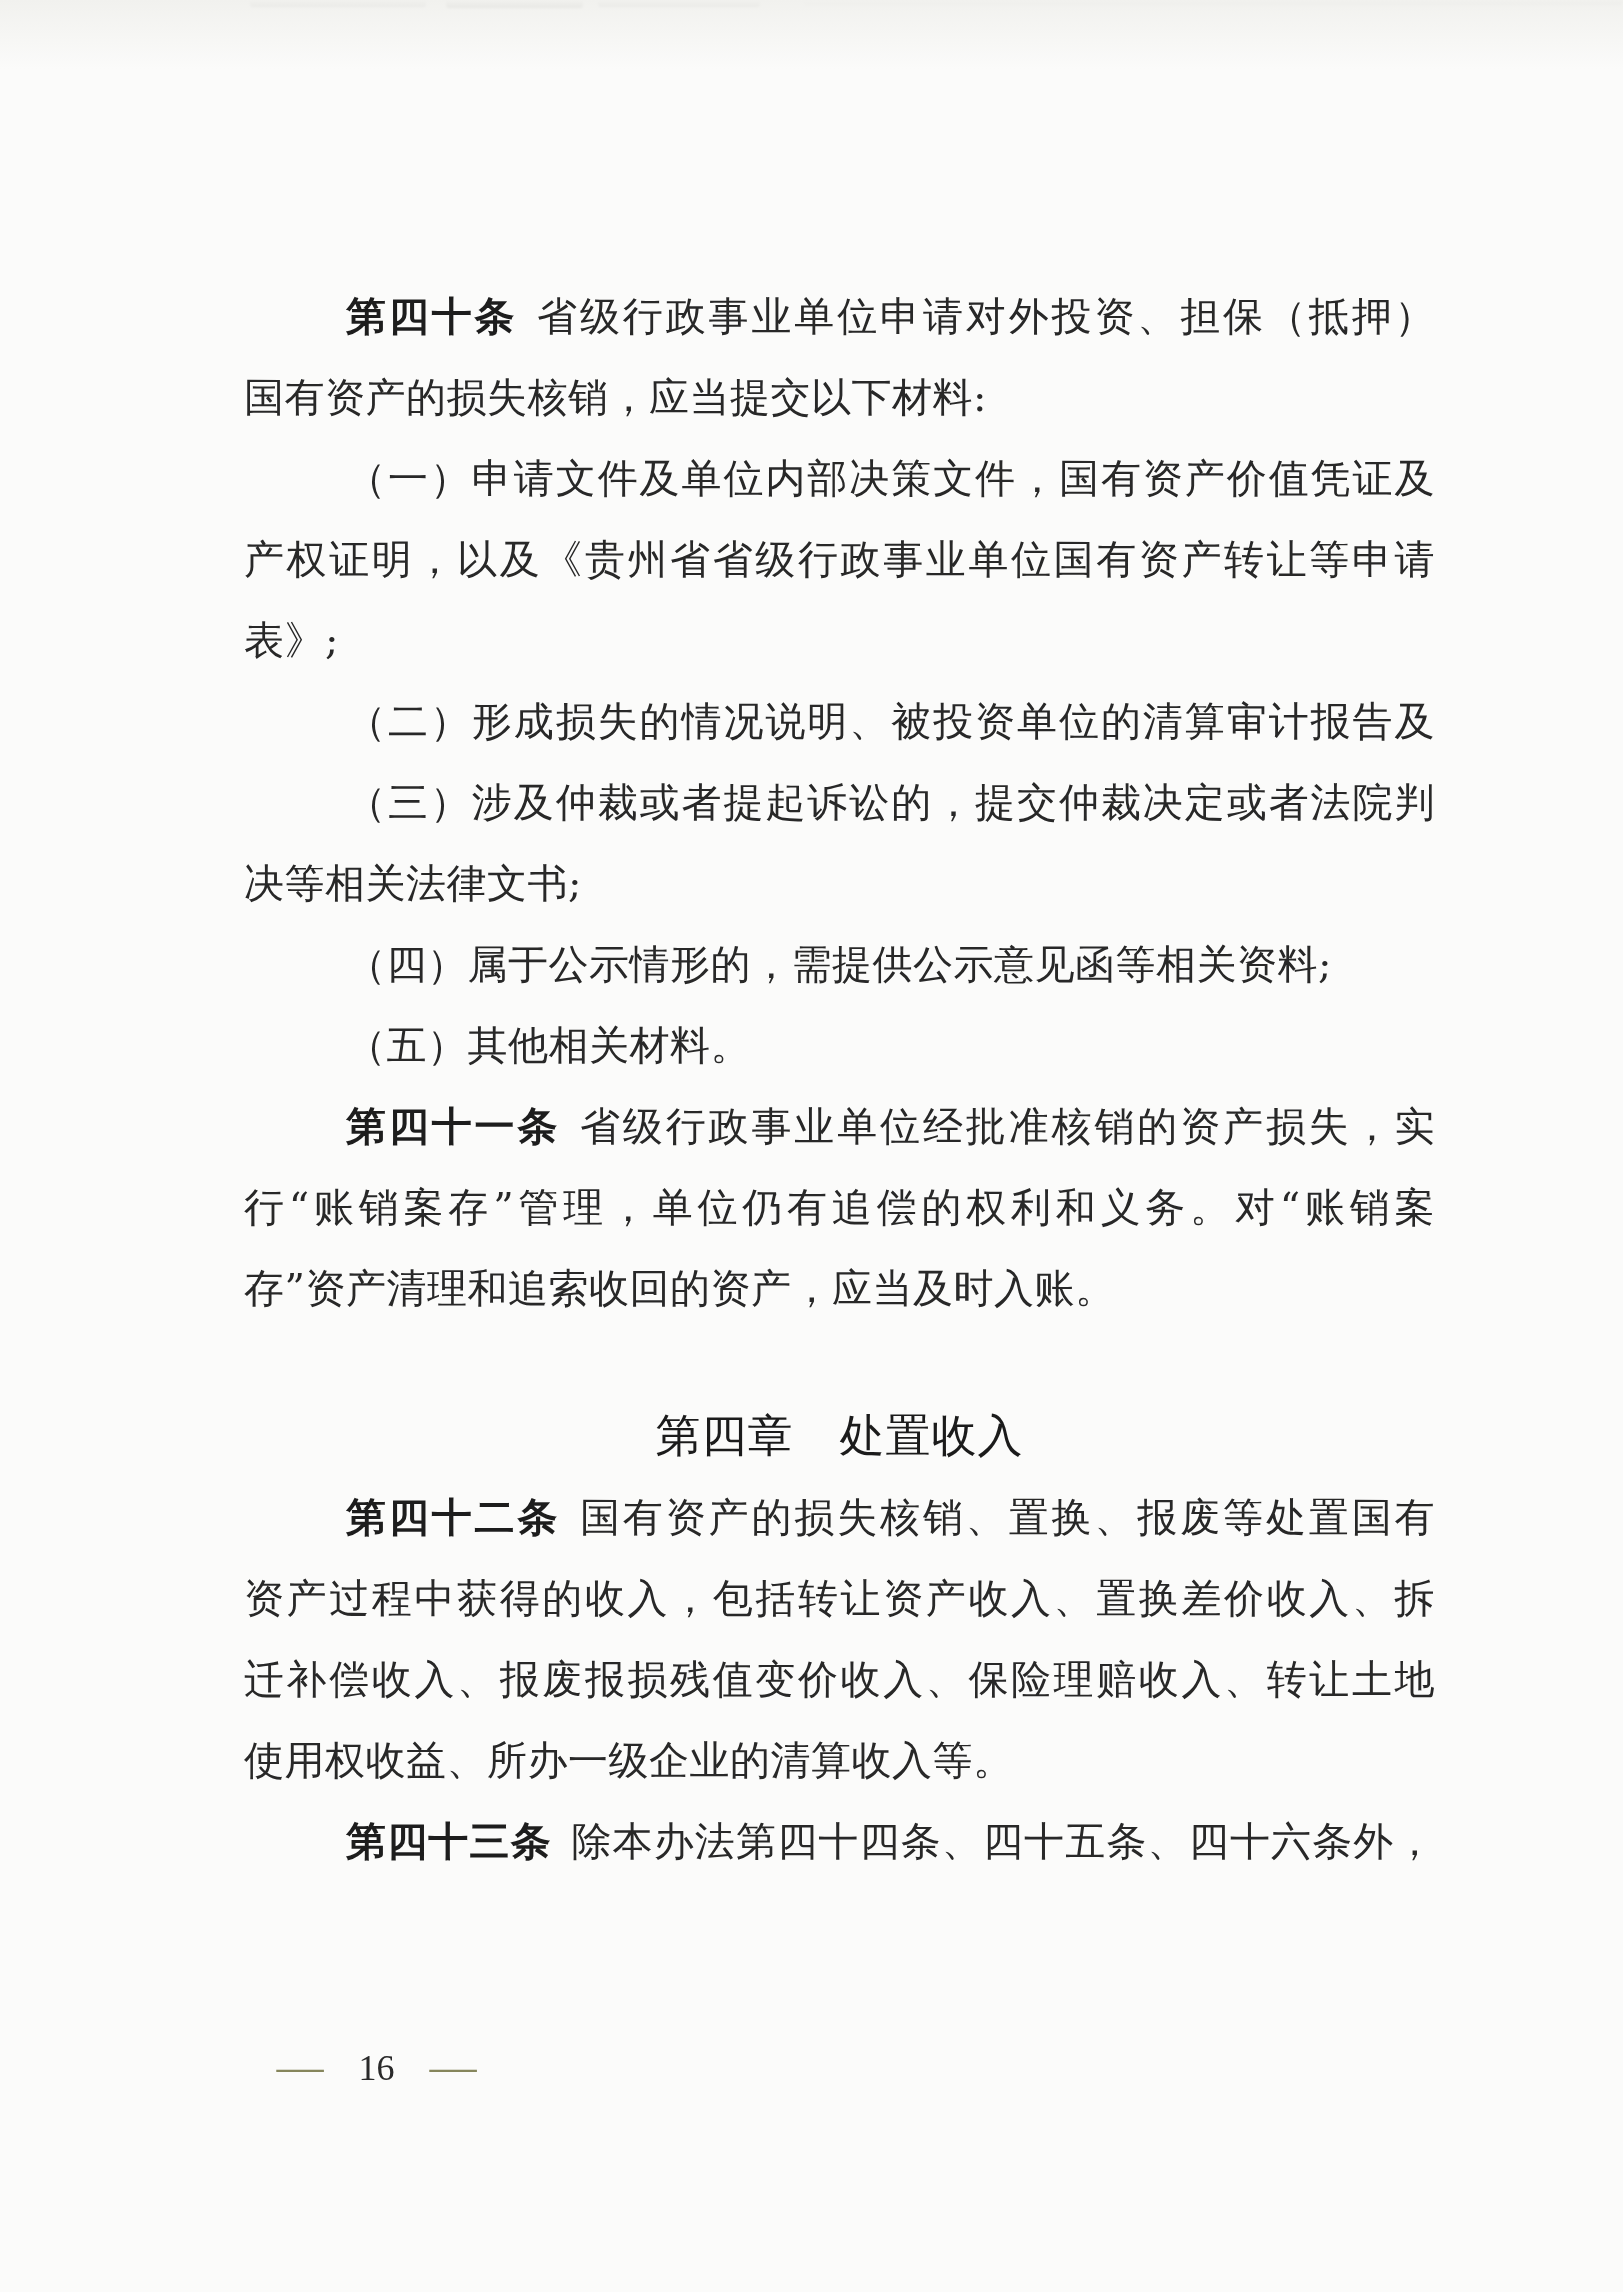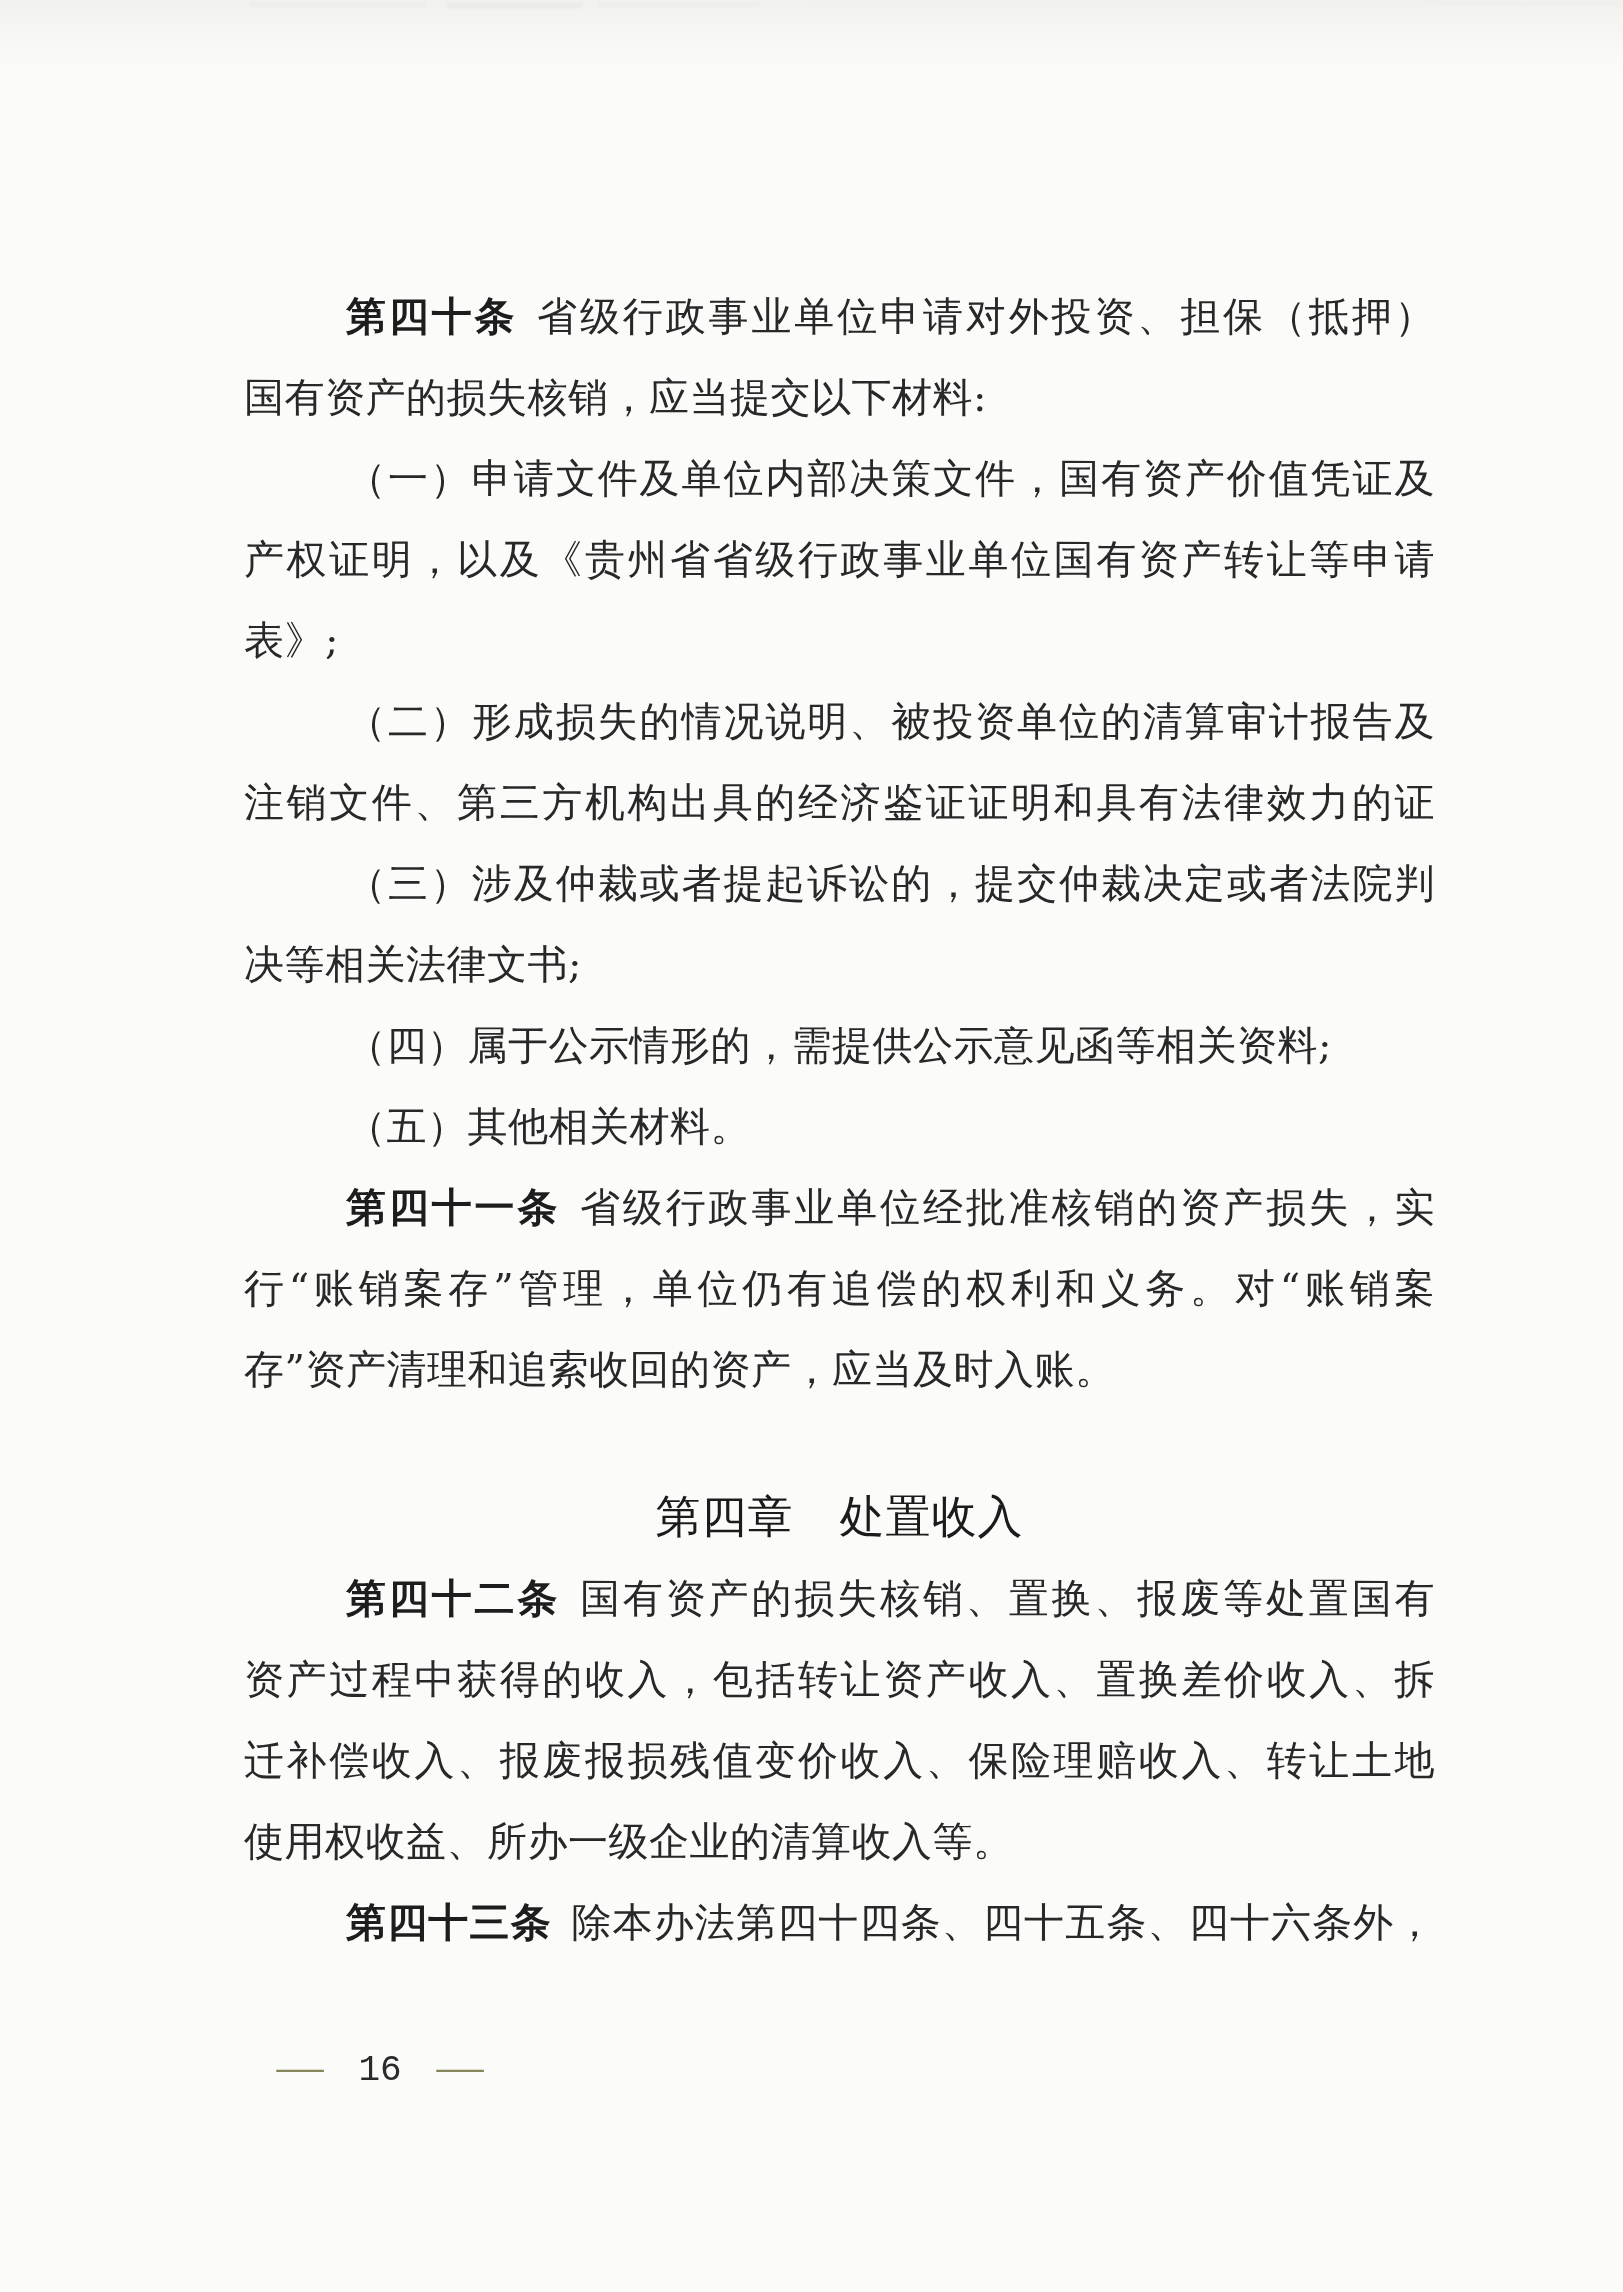--- a/index.html
+++ b/index.html
@@ -83,42 +83,41 @@
   }
   .page-number .dash {
     color: #86865c;
     letter-spacing: 0;
     display: inline-block;
     transform: scaleX(1.45);
   }
   .page-number .num {
     margin: 0 29px;
     color: #2a2a2a;
-    font-family: Liberation Mono, monospace;
+    font-family: Liberation Serif, serif;
   }
 </style>
 </head>
 <body>
 
 <div class="scan-artifacts">
   <div class="seg seg-a"></div>
   <div class="seg seg-b"></div>
   <div class="seg seg-c"></div>
   <div class="seg seg-d"></div>
 </div>
 <div class="top-shade"></div>
 
 <main class="doc" id="doc-body">
     <div class="doc-line indent fill"><span class="lead">第四十条</span><span>省级行政事业单位申请对外投资、担保（抵押）</span></div>
     <div class="doc-line"><span>国有资产的损失核销，应当提交以下材料:</span></div>
     <div class="doc-line indent fill"><span>（一）申请文件及单位内部决策文件，国有资产价值凭证及</span></div>
     <div class="doc-line fill"><span>产权证明，以及《贵州省省级行政事业单位国有资产转让等申请</span></div>
     <div class="doc-line"><span>表》;</span></div>
     <div class="doc-line indent fill"><span>（二）形成损失的情况说明、被投资单位的清算审计报告及</span></div>
-    <div class="doc-line fill"><span>注销文件、第三方机构出具的经济鉴证证明和具有法律效力的证</span></div>
     <div class="doc-line indent fill"><span>（三）涉及仲裁或者提起诉讼的，提交仲裁决定或者法院判</span></div>
     <div class="doc-line"><span>决等相关法律文书;</span></div>
     <div class="doc-line indent"><span>（四）属于公示情形的，需提供公示意见函等相关资料;</span></div>
     <div class="doc-line indent"><span>（五）其他相关材料。</span></div>
     <div class="doc-line indent fill"><span class="lead">第四十一条</span><span>省级行政事业单位经批准核销的资产损失，实</span></div>
     <div class="doc-line fill"><span>行“账销案存”管理，单位仍有追偿的权利和义务。对“账销案</span></div>
     <div class="doc-line"><span>存”资产清理和追索收回的资产，应当及时入账。</span></div>
     <div class="chapter-heading">第四章　处置收入</div>
     <div class="doc-line indent fill"><span class="lead">第四十二条</span><span>国有资产的损失核销、置换、报废等处置国有</span></div>
     <div class="doc-line fill"><span>资产过程中获得的收入，包括转让资产收入、置换差价收入、拆</span></div>

